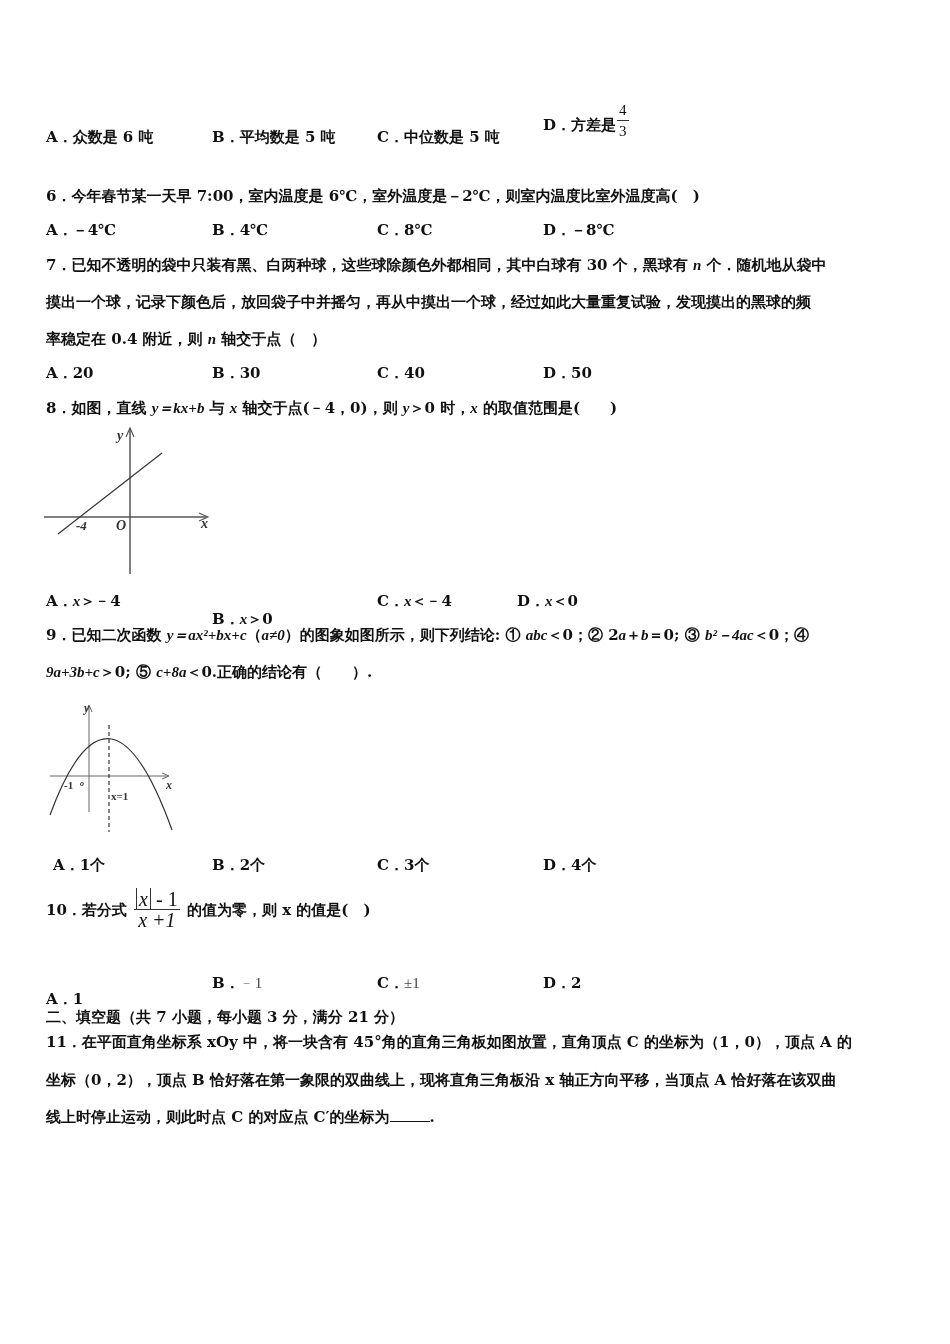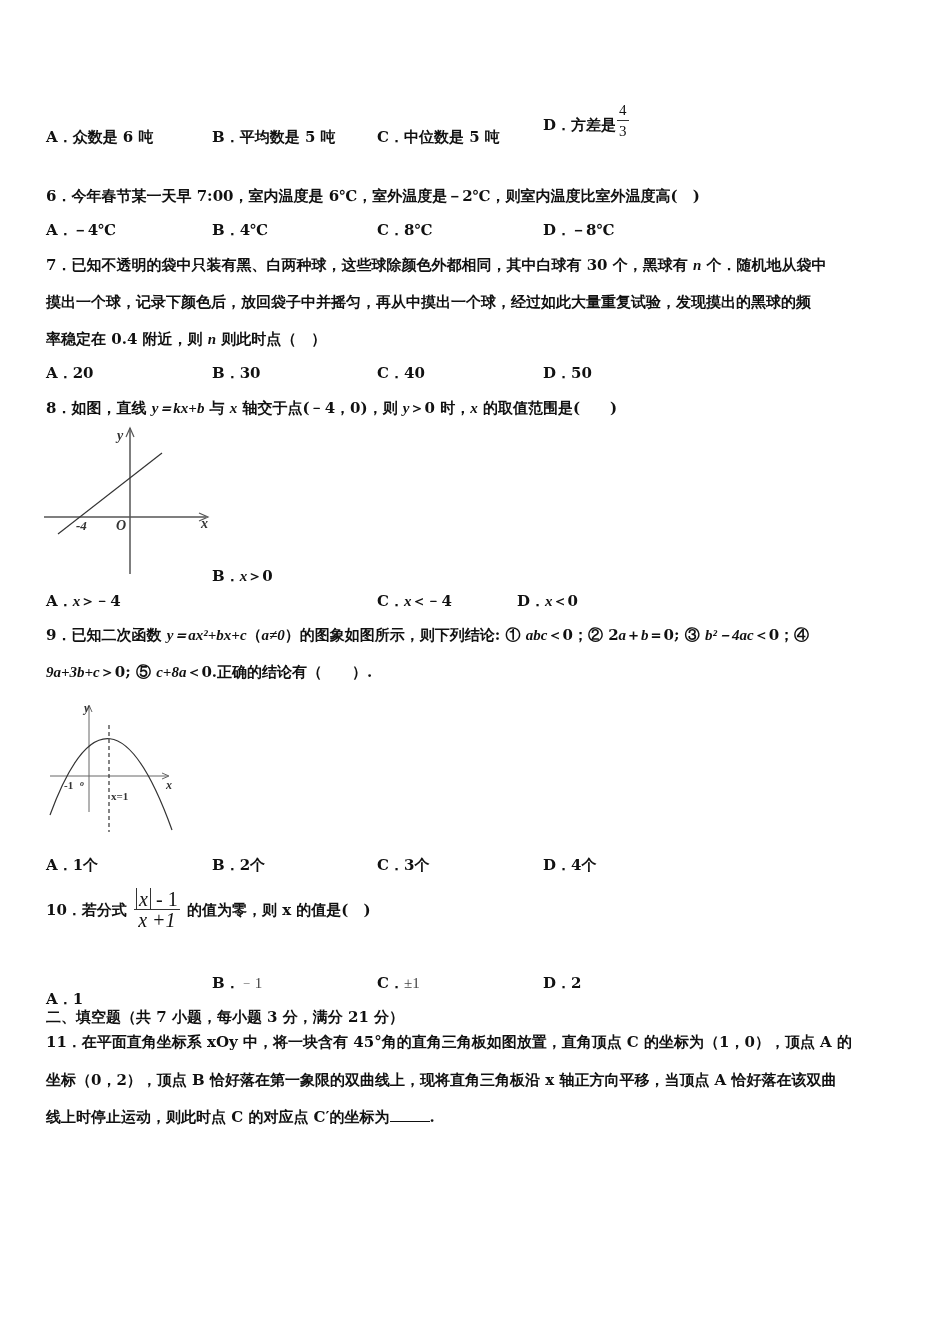--- a/index.html
+++ b/index.html
@@ -33,21 +33,21 @@
 <div class="opt" style="left:46px; top:220px;">A．－4℃</div>
 <div class="opt" style="left:212px; top:220px;">B．4℃</div>
 <div class="opt" style="left:377px; top:220px;">C．8℃</div>
 <div class="opt" style="left:543px; top:220px;">D．－8℃</div>
 
 <div class="line" style="top:255px;">
   <span>7．已知不透明的袋中只装有黑、白两种球，这些球除颜色外都相同，其中白球有 30 个，黑球有 </span><span class="it">n</span><span> 个．随机地从袋中</span>
 </div>
 <div class="line" style="top:292px;">摸出一个球，记录下颜色后，放回袋子中并摇匀，再从中摸出一个球，经过如此大量重复试验，发现摸出的黑球的频</div>
 <div class="line" style="top:329px;">
-  <span>率稳定在 0.4 附近，则 </span><span class="it">n</span><span> 则此时点（　）</span>
+  <span>率稳定在 0.4 附近，则 </span><span class="it">n</span><span> 轴交于点（　）</span>
 </div>
 <div class="opt" style="left:46px; top:363px;">A．20</div>
 <div class="opt" style="left:212px; top:363px;">B．30</div>
 <div class="opt" style="left:377px; top:363px;">C．40</div>
 <div class="opt" style="left:543px; top:363px;">D．50</div>
 
 <div class="line" style="top:398px;">
   <span>8．如图，直线 </span><span class="it">y＝kx+b</span><span> 与 </span><span class="it">x</span><span> 轴交于点(﹣4，0)，则 </span><span class="it">y</span><span>＞0 时，</span><span class="it">x</span><span> 的取值范围是(　　)</span>
 </div>
 <div class="fig" style="left:44px; top:424px; width:170px; height:155px;">
@@ -57,21 +57,21 @@
     <line x1="86" y1="150" x2="86" y2="4" stroke="#555" stroke-width="1.5"></line>
     <polyline points="82,13 86,4 90,13" fill="none" stroke="#555" stroke-width="1.2"></polyline>
     <line x1="14" y1="110" x2="118" y2="29" stroke="#333" stroke-width="1.2"></line>
     <text x="73" y="16" font-size="14" font-style="italic" fill="#333" font-family="Liberation Serif, serif">y</text>
     <text x="157" y="104" font-size="14" font-style="italic" fill="#333" font-family="Liberation Serif, serif">x</text>
     <text x="72" y="106" font-size="14" font-style="italic" fill="#333" font-family="Liberation Serif, serif">O</text>
     <text x="32" y="106" font-size="13" font-style="italic" fill="#333" font-family="Liberation Serif, serif">-4</text>
   </svg>
 </div>
 <div class="opt" style="left:46px; top:591px;"><span>A．</span><span class="it">x</span><span>＞﹣4</span></div>
-<div class="opt" style="left:212px; top:566px;"><span>B．</span><span class="it">x</span><span>＞0</span></div>
+<div class="opt" style="left:212px; top:609px;"><span>B．</span><span class="it">x</span><span>＞0</span></div>
 <div class="opt" style="left:377px; top:591px;"><span>C．</span><span class="it">x</span><span>＜﹣4</span></div>
 <div class="opt" style="left:517px; top:591px;"><span>D．</span><span class="it">x</span><span>＜0</span></div>
 
 <div class="line" style="top:625px;">
   <span>9．已知二次函数 </span><span class="it">y＝ax²+bx+c</span><span>（</span><span class="it">a≠0</span><span>）的图象如图所示，则下列结论: ① </span><span class="it">abc</span><span>＜0；② 2</span><span class="it">a</span><span>＋</span><span class="it">b</span><span>＝0; ③ </span><span class="it">b²－4ac</span><span>＜0；④</span>
 </div>
 <div class="line" style="top:662px;">
   <span class="it">9a+3b+c</span><span>＞0; ⑤ </span><span class="it">c+8a</span><span>＜0.正确的结论有（　　）.</span>
 </div>
 <div class="fig" style="left:44px; top:700px; width:140px; height:135px;">
@@ -82,21 +82,21 @@
     <polyline points="42,12 45,5 48,12" fill="none" stroke="#666" stroke-width="1"></polyline>
     <line x1="65" y1="25" x2="65" y2="132" stroke="#333" stroke-width="1.2" stroke-dasharray="4,3"></line>
     <path d="M 6 115 Q 65 -45 128 130" fill="none" stroke="#333" stroke-width="1.2"></path>
     <text x="40" y="12" font-size="12" font-style="italic" fill="#333" font-family="Liberation Serif, serif">y</text>
     <text x="122" y="89" font-size="12" font-style="italic" fill="#333" font-family="Liberation Serif, serif">x</text>
     <text x="36" y="86" font-size="8" font-style="italic" fill="#333" font-family="Liberation Serif, serif">o</text>
     <text x="20" y="89" font-size="11" fill="#333" font-family="Liberation Serif, serif">-1</text>
     <text x="67" y="100" font-size="11" fill="#333" font-family="Liberation Serif, serif">x=1</text>
   </svg>
 </div>
-<div class="opt" style="left:46px; top:855px;">A．1个</div>
+<div class="opt" style="left:53px; top:855px;">A．1个</div>
 <div class="opt" style="left:212px; top:855px;">B．2个</div>
 <div class="opt" style="left:377px; top:855px;">C．3个</div>
 <div class="opt" style="left:543px; top:855px;">D．4个</div>
 
 <div class="line" style="top:889px; line-height:20px;">
   <span style="display:inline-block; vertical-align:middle;">10．若分式</span>
   <span class="frac" style="font-size:20px; margin:0 2px;"><span class="num"><span class="abs">x</span><span> - 1</span></span><span class="den it">x +1</span></span>
   <span style="display:inline-block; vertical-align:middle;">的值为零，则 x 的值是(　)</span>
 </div>
 <div class="opt" style="left:46px; top:973px;margin-top:16px;"><span>A．</span><span>1</span></div>

